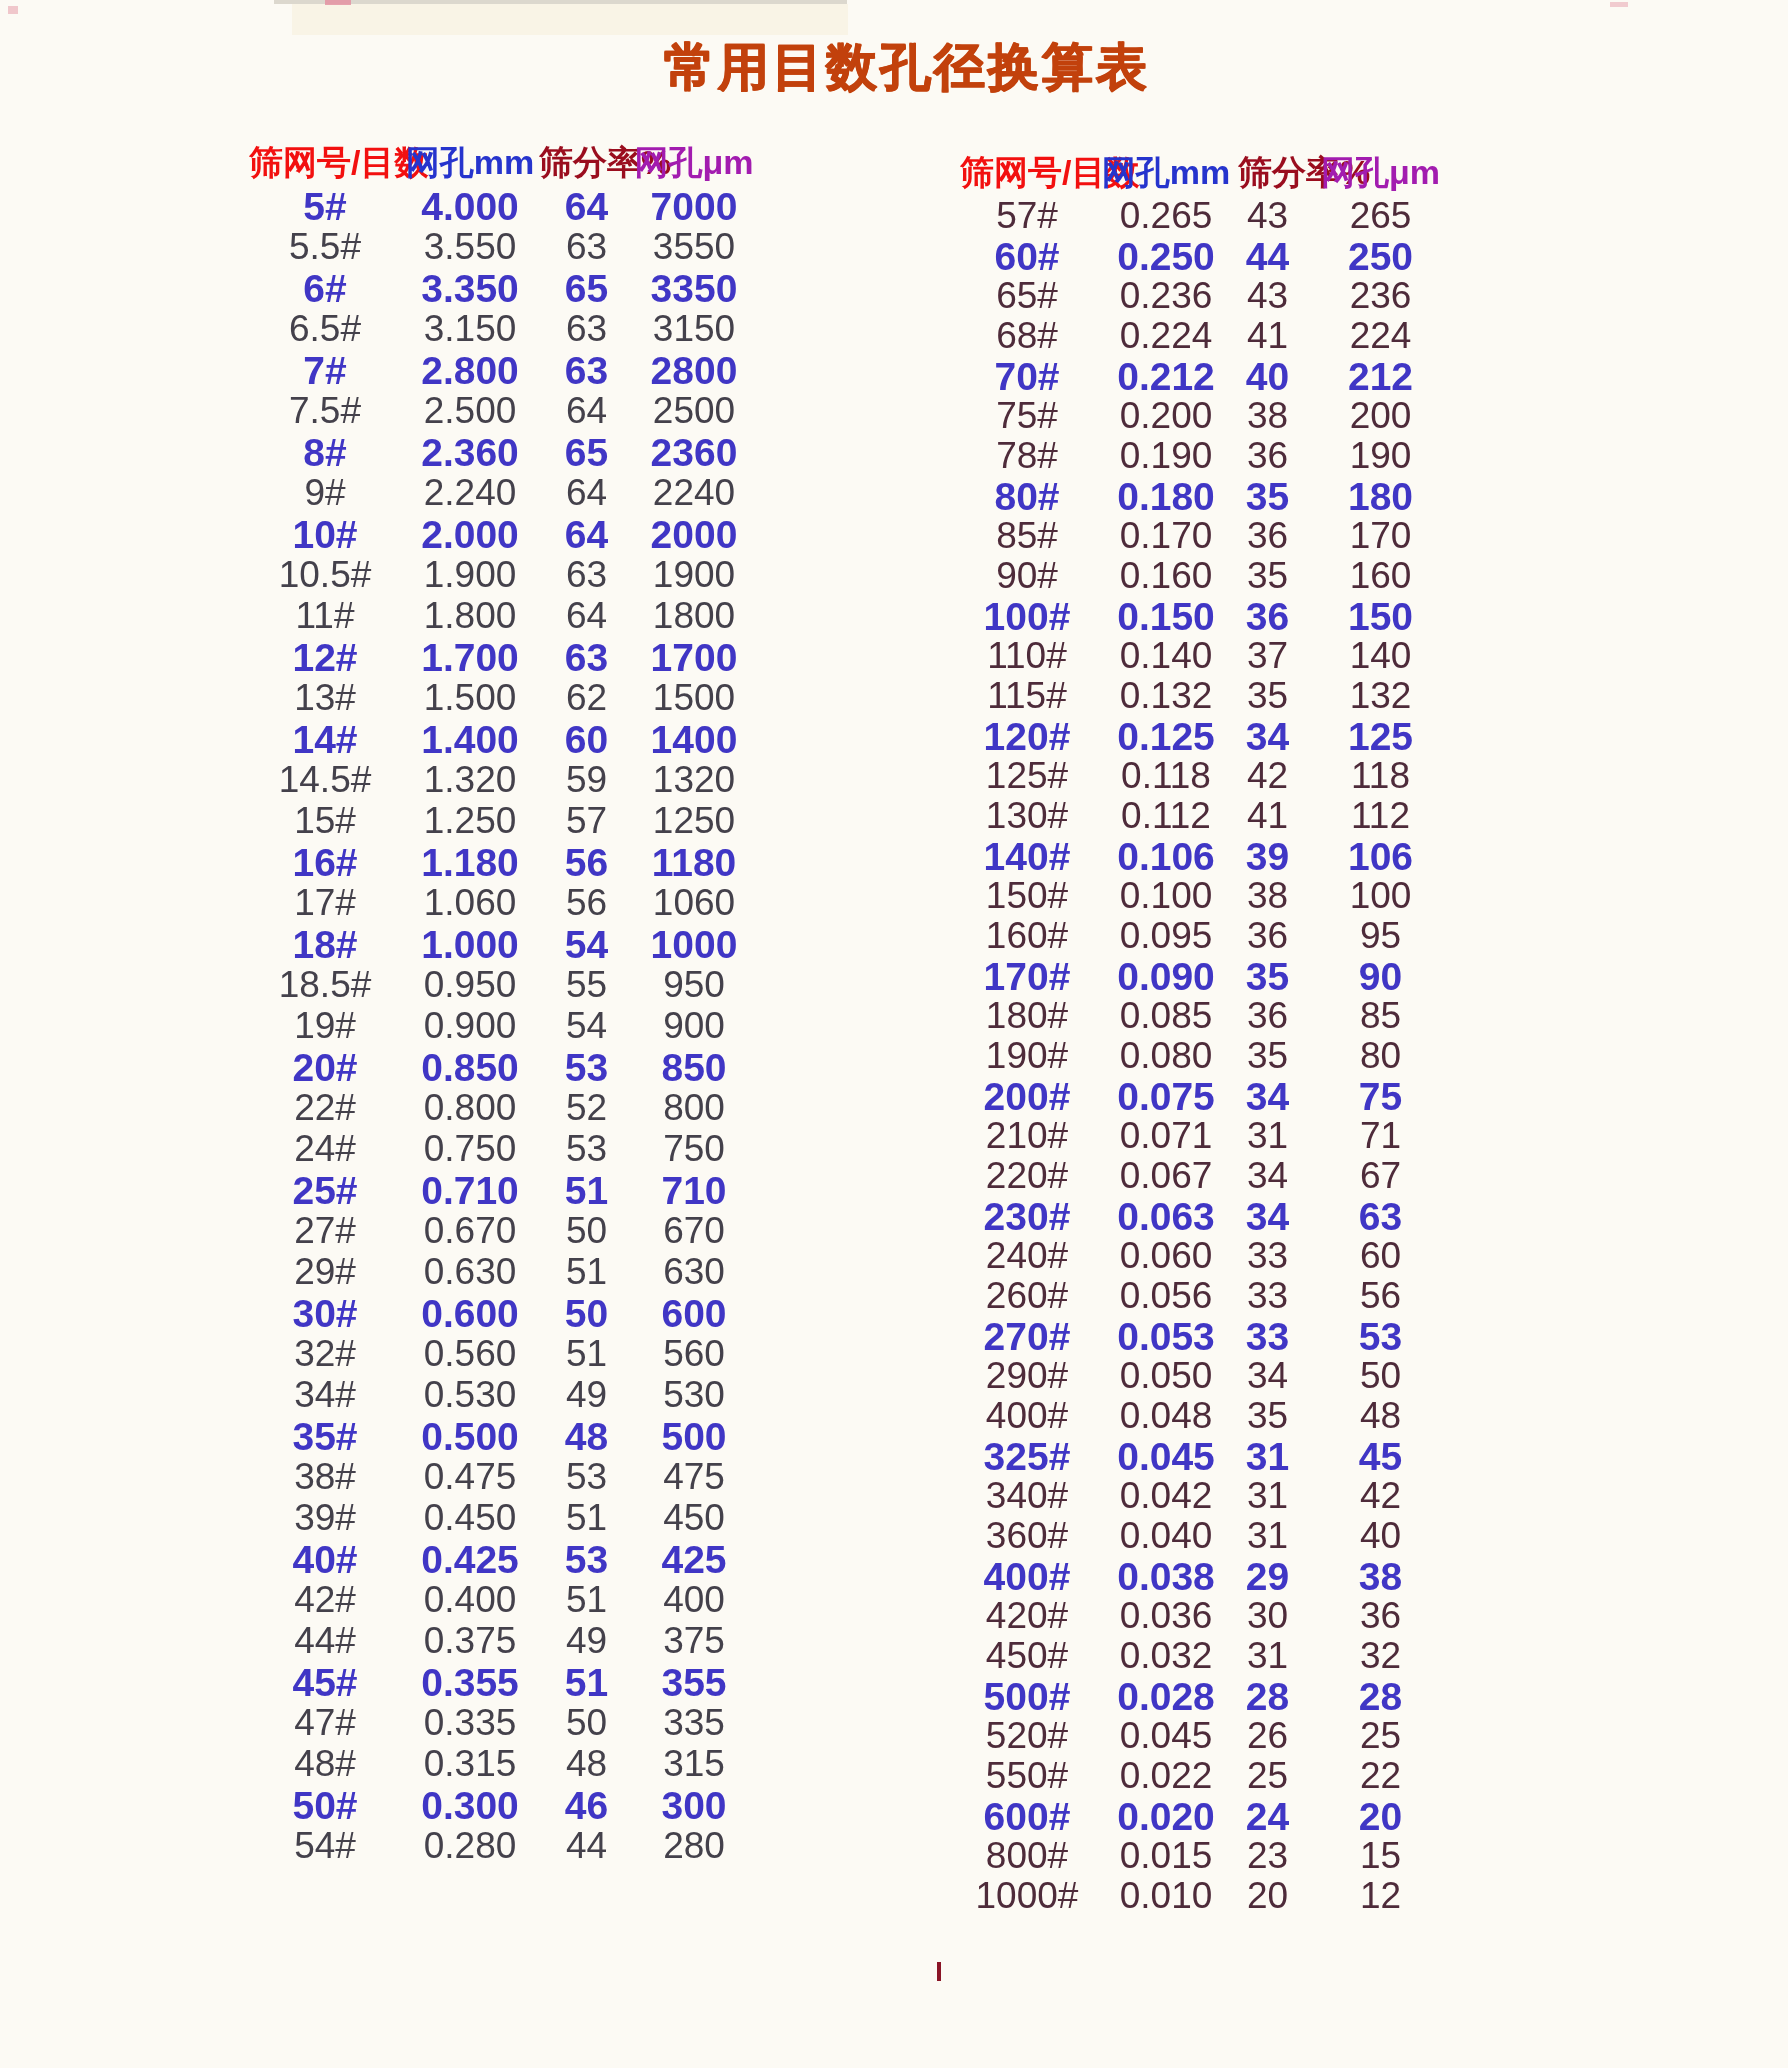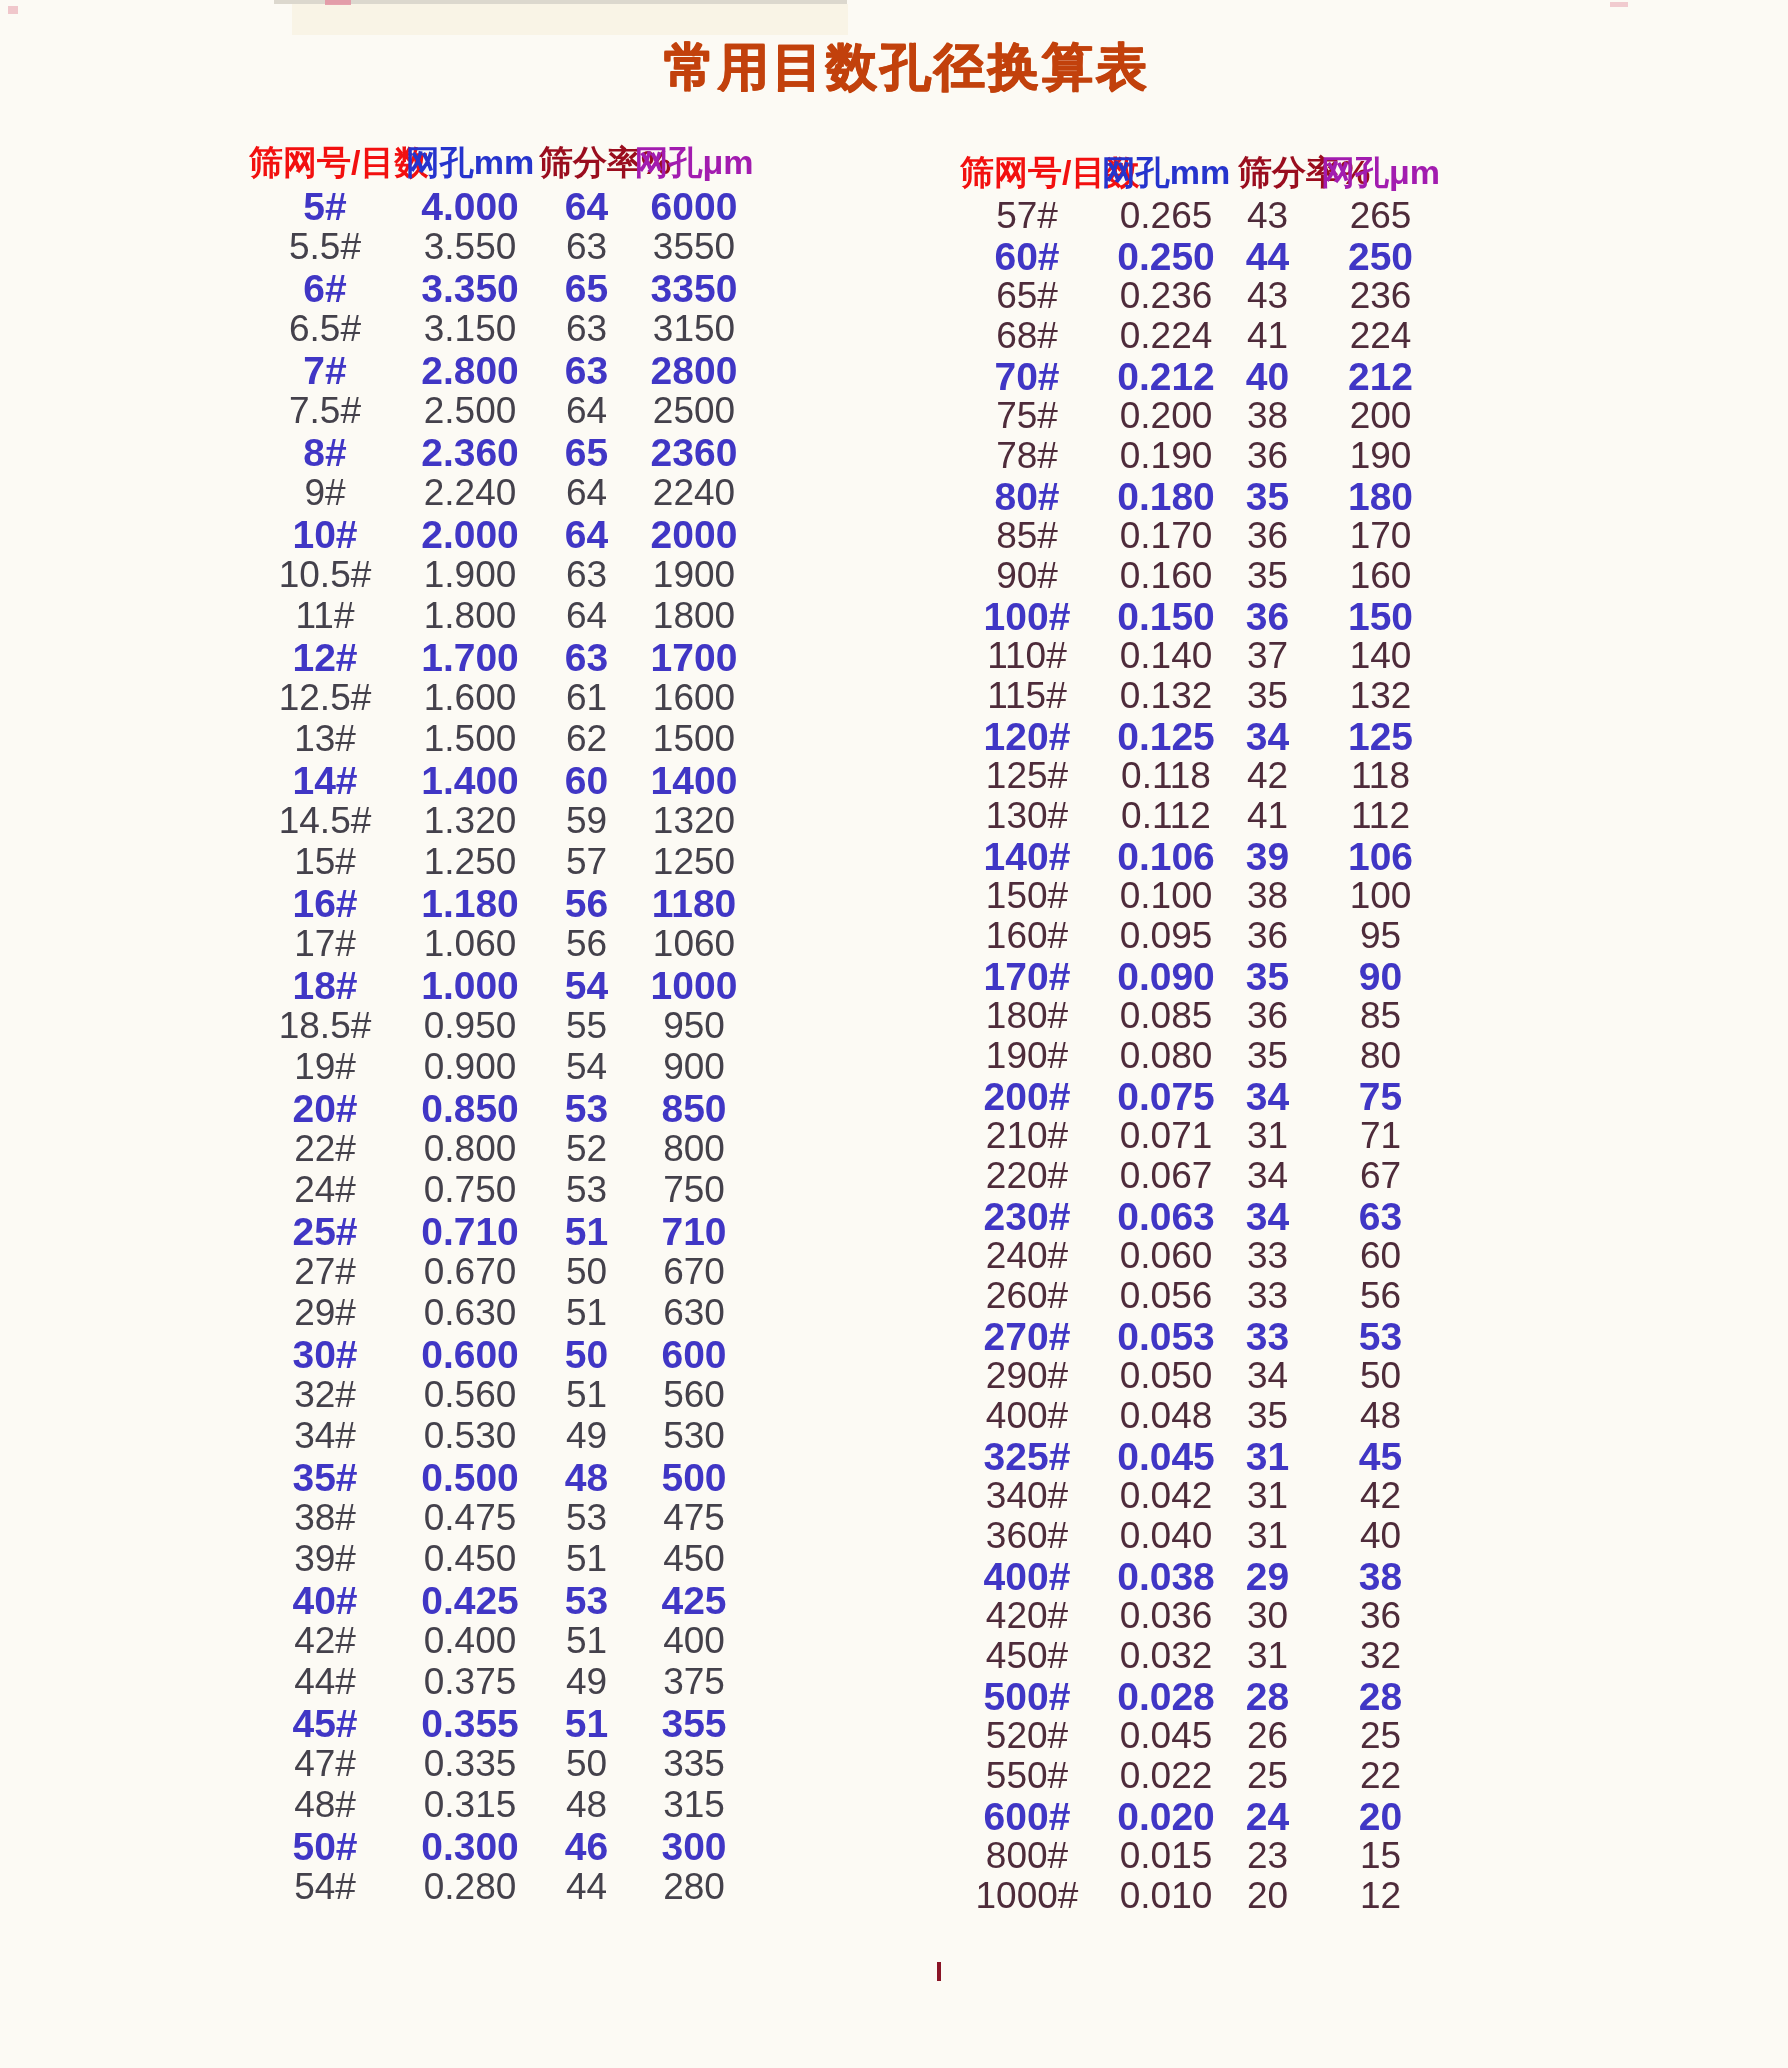--- a/index.html
+++ b/index.html
@@ -68,21 +68,21 @@
       <div class="hcell h-mesh">筛网号/目数</div>
       <div class="hcell h-mm">网孔mm</div>
       <div class="hcell h-rate">筛分率%</div>
       <div class="hcell h-um">网孔μm</div>
     </div>
     <div>
         <div class="row bold">
           <div class="cell">5#</div>
           <div class="cell">4.000</div>
           <div class="cell">64</div>
-          <div class="cell">6000</div>
+          <div class="cell">7000</div>
         </div>
         <div class="row">
           <div class="cell">5.5#</div>
           <div class="cell">3.550</div>
           <div class="cell">63</div>
           <div class="cell">3550</div>
         </div>
         <div class="row bold">
           <div class="cell">6#</div>
           <div class="cell">3.350</div>
@@ -135,26 +135,20 @@
           <div class="cell">11#</div>
           <div class="cell">1.800</div>
           <div class="cell">64</div>
           <div class="cell">1800</div>
         </div>
         <div class="row bold">
           <div class="cell">12#</div>
           <div class="cell">1.700</div>
           <div class="cell">63</div>
           <div class="cell">1700</div>
-        </div>
-        <div class="row">
-          <div class="cell">12.5#</div>
-          <div class="cell">1.600</div>
-          <div class="cell">61</div>
-          <div class="cell">1600</div>
         </div>
         <div class="row">
           <div class="cell">13#</div>
           <div class="cell">1.500</div>
           <div class="cell">62</div>
           <div class="cell">1500</div>
         </div>
         <div class="row bold">
           <div class="cell">14#</div>
           <div class="cell">1.400</div>

